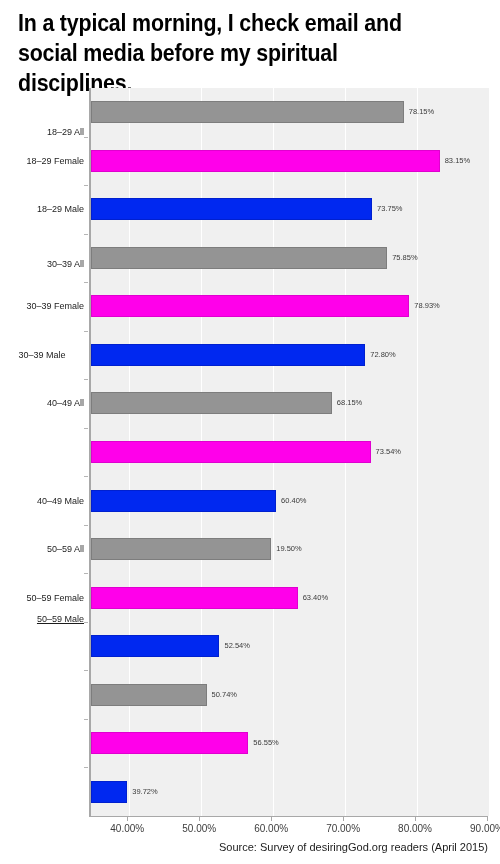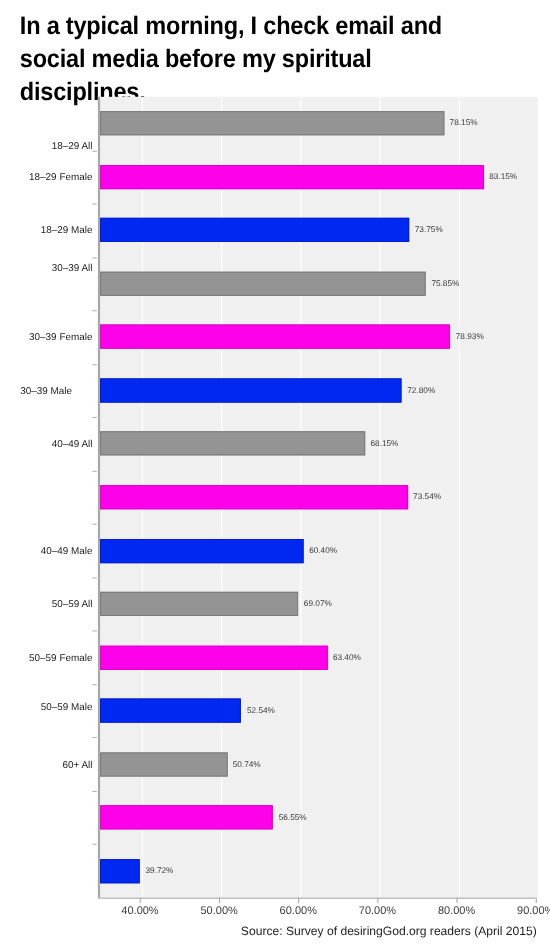--- a/index.html
+++ b/index.html
@@ -150,38 +150,37 @@
 
   <div id="chart-title">In a typical morning, I check email and social media before my spiritual disciplines.</div>
 
   <div id="ylabels">
       <div class="ycat-label" style="top: 13.2667px; margin-top: 20px;">18–29 All</div>
       <div class="ytick-mark" style="top: 48.5333px;"></div>
       <div class="ycat-label" style="top: 61.8px;">18–29 Female</div>
       <div class="ytick-mark" style="top: 97.0667px;"></div>
       <div class="ycat-label" style="top: 110.333px;">18–29 Male</div>
       <div class="ytick-mark" style="top: 145.6px;"></div>
-      <div class="ycat-label" style="top: 144px;">30–39 All</div>
+      <div class="ycat-label" style="top: 165px;">30–39 All</div>
       <div class="ytick-mark" style="top: 194.133px;"></div>
       <div class="ycat-label" style="top: 207.4px;">30–39 Female</div>
       <div class="ytick-mark" style="top: 242.667px;"></div>
       <div class="ycat-label" style="top: 255.933px; text-align: center;">30–39 Male</div>
       <div class="ytick-mark" style="top: 291.2px;"></div>
       <div class="ycat-label" style="top: 304.467px;">40–49 All</div>
       <div class="ytick-mark" style="top: 339.733px;"></div>
       <div class="ytick-mark" style="top: 388.267px;"></div>
       <div class="ycat-label" style="top: 401.533px;">40–49 Male</div>
       <div class="ytick-mark" style="top: 436.8px;"></div>
       <div class="ycat-label" style="top: 450.067px;">50–59 All</div>
       <div class="ytick-mark" style="top: 485.333px;"></div>
       <div class="ycat-label" style="top: 498.6px; text-align: right;">50–59 Female</div>
       <div class="ytick-mark" style="top: 533.867px;"></div>
-      <div class="ycat-label" style="top: 543px;">50–59 Male</div>
+      <div class="ycat-label" style="top: 520px; text-decoration: underline;">50–59 Male</div>
       <div class="ytick-mark" style="top: 582.4px;"></div>
-      <div class="ycat-label" style="top: 595.667px;">60+ All</div>
       <div class="ytick-mark" style="top: 630.933px;"></div>
       <div class="ytick-mark" style="top: 679.467px;"></div>
     </div>
 
   <div id="plot-area">
       <div class="gridline" style="left: 38.2748px;"></div>
       <div class="gridline" style="left: 110.22px;"></div>
       <div class="gridline" style="left: 182.165px;"></div>
       <div class="gridline" style="left: 254.11px;"></div>
       <div class="gridline" style="left: 326.055px;"></div>
@@ -198,21 +197,21 @@
       <div class="bar-value" style="top: 207.4px; left: 323.357px;">78.93%</div>
       <div class="bar blue" title="30–39 Male 72.80%" style="top: 255.933px; width: 274.255px;"></div>
       <div class="bar-value" style="top: 255.933px; left: 279.255px;">72.80%</div>
       <div class="bar gray" title="40–49 All 68.15%" style="top: 304.467px; width: 240.8px;"></div>
       <div class="bar-value" style="top: 304.467px; left: 245.8px;">68.15%</div>
       <div class="bar magenta" title="40–49 Female 73.54%" style="top: 353px; width: 279.578px;"></div>
       <div class="bar-value" style="top: 353px; left: 284.578px;">73.54%</div>
       <div class="bar blue" title="40–49 Male 60.40%" style="top: 401.533px; width: 185.043px;"></div>
       <div class="bar-value" style="top: 401.533px; left: 190.043px;">60.40%</div>
       <div class="bar gray" title="50–59 All 59.73%" style="top: 450.067px; width: 180.222px;"></div>
-      <div class="bar-value" style="top: 450.067px; left: 185.222px;">69.07%</div>
+      <div class="bar-value" style="top: 450.067px; left: 185.222px;">19.50%</div>
       <div class="bar magenta" title="50–59 Female 63.40%" style="top: 498.6px; width: 206.626px;"></div>
       <div class="bar-value" style="top: 498.6px; left: 211.626px;">63.40%</div>
       <div class="bar blue" title="50–59 Male 52.54%" style="top: 547.133px; width: 128.494px;"></div>
       <div class="bar-value" style="top: 547.133px; left: 133.494px;">52.54%</div>
       <div class="bar gray" title="60+ All 50.74%" style="top: 595.667px; width: 115.544px;"></div>
       <div class="bar-value" style="top: 595.667px; left: 120.544px;">50.74%</div>
       <div class="bar magenta" title="60+ Female 56.55%" style="top: 644.2px; width: 157.344px;"></div>
       <div class="bar-value" style="top: 644.2px; left: 162.344px;">56.55%</div>
       <div class="bar blue" title="60+ Male 39.72%" style="top: 692.733px; width: 36.2603px;"></div>
       <div class="bar-value" style="top: 692.733px; left: 41.2603px;">39.72%</div>

